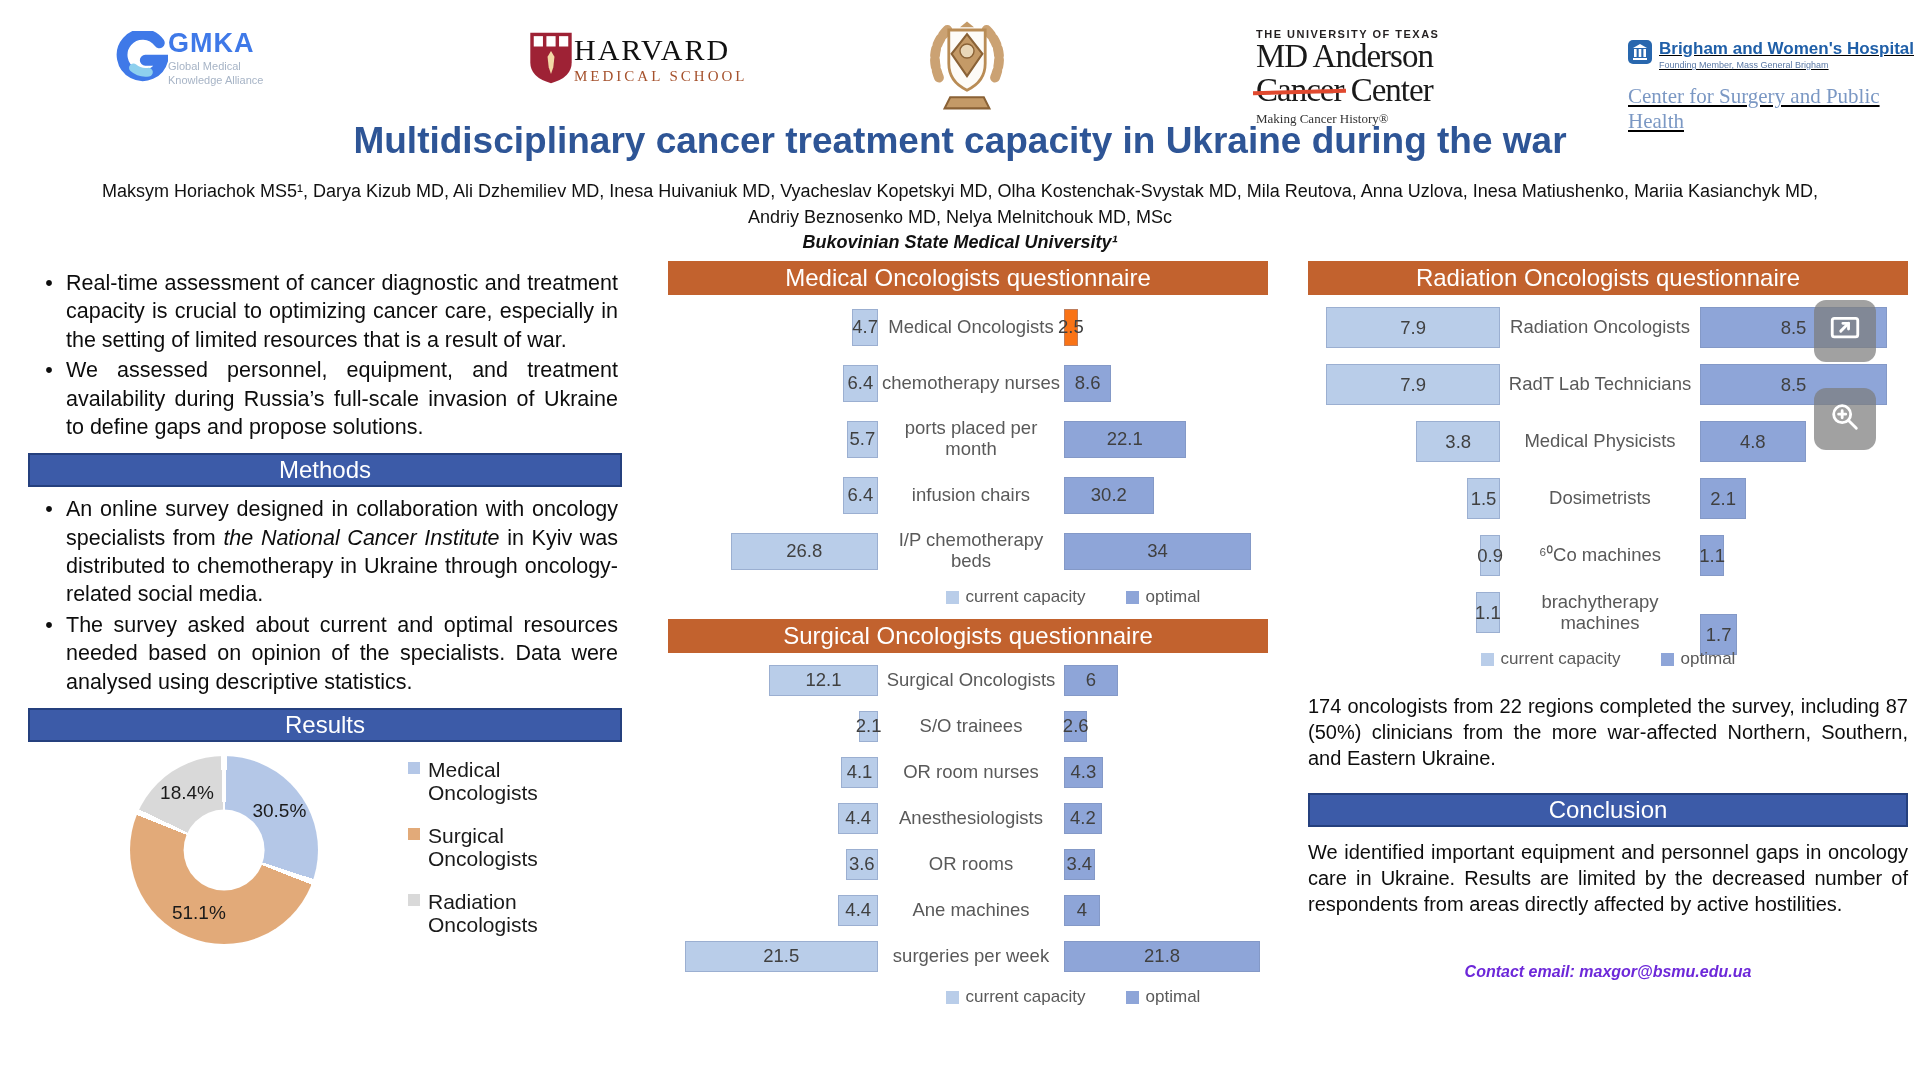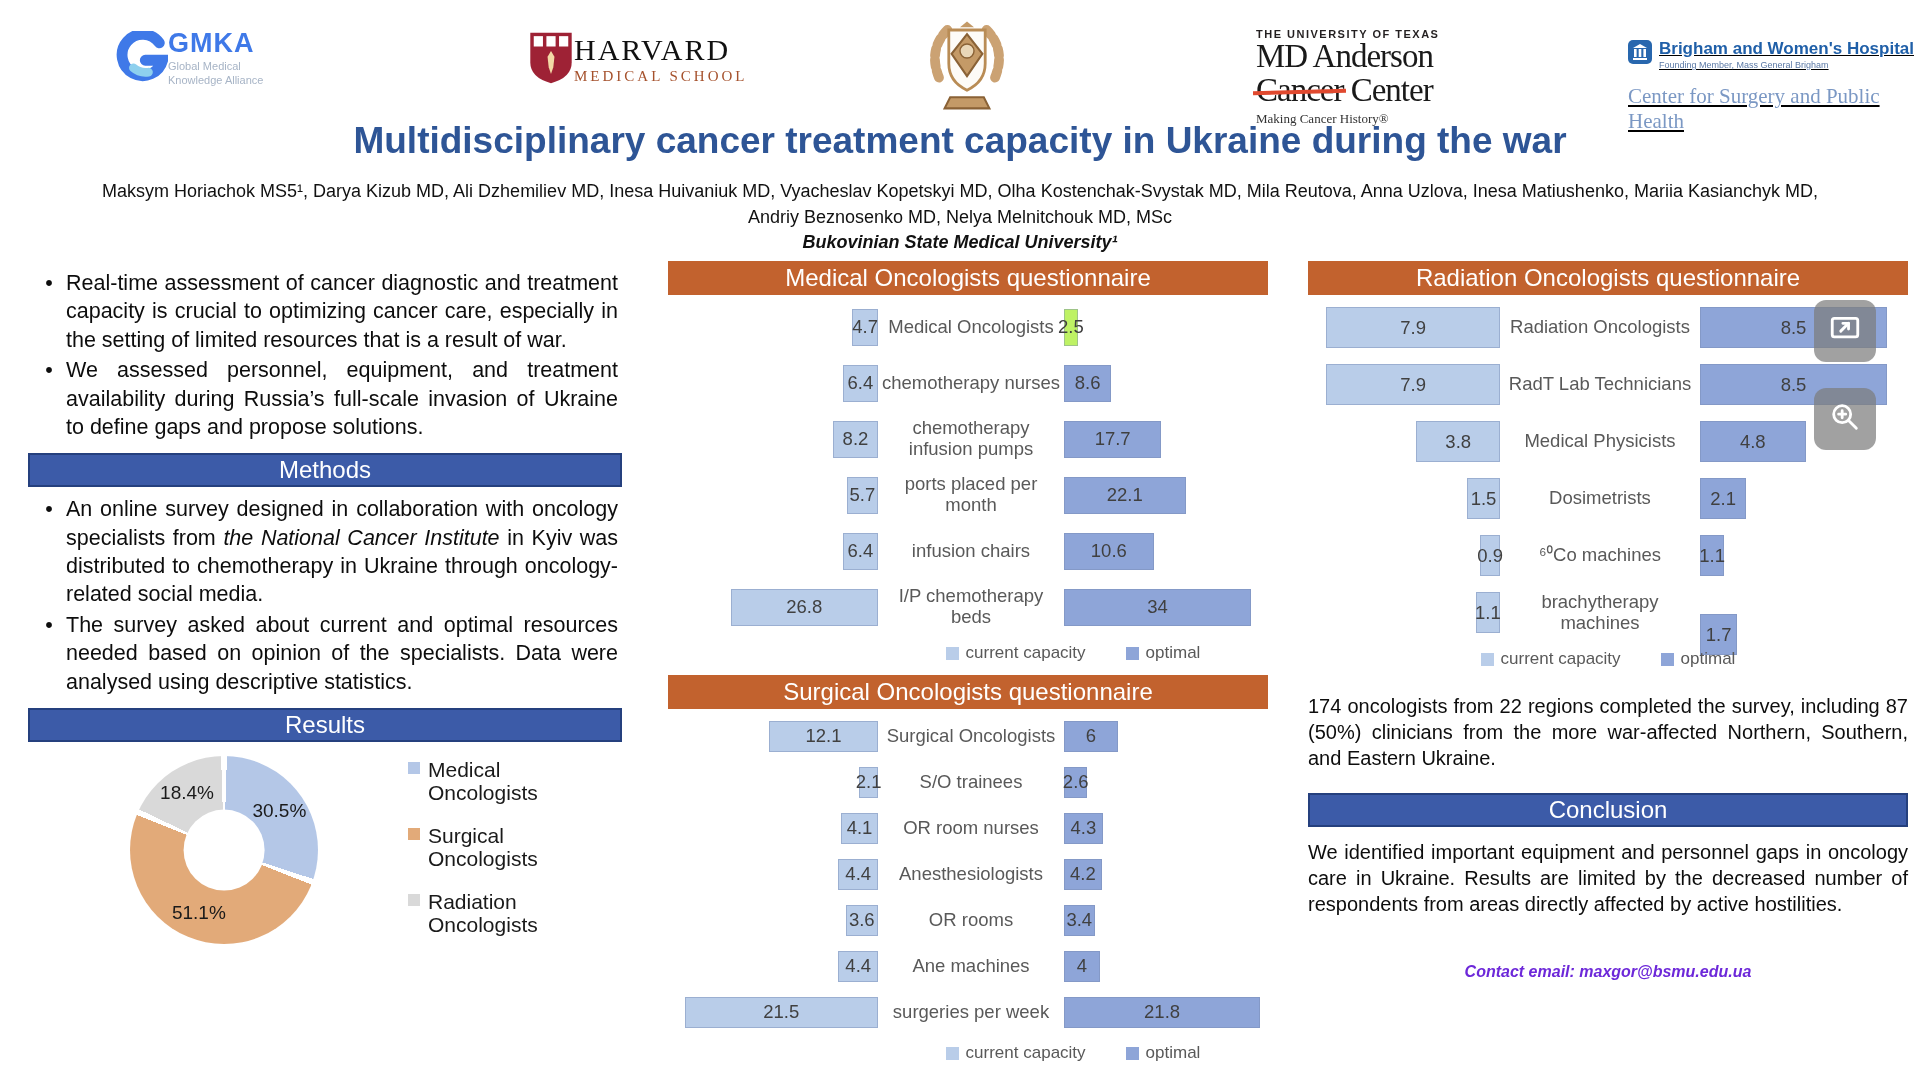--- a/index.html
+++ b/index.html
@@ -224,74 +224,61 @@
     <div class="sec-head orange">Medical Oncologists questionnaire</div>
     <div class="tchart" data-chart="1">
         <div class="trow" style="height: 56px;">
           <div class="tzone left" style="width: 210px;">
             <div class="bar" style="width: 25.85px; height: 37px; background: rgb(185, 205, 233);">
               <span>4.7</span>
             </div>
           </div>
           <div class="tlabel" style="width: 186px;">Medical Oncologists</div>
           <div class="tzone right">
-            <div class="bar" style="width: 13.75px; height: 37px; background: #bef264;">
+            <div class="bar" style="width: 13.75px; height: 37px; background: #f97316;">
               <span>2.5</span>
             </div>
           </div>
         </div>
         <div class="trow" style="height: 56px;">
           <div class="tzone left" style="width: 210px;">
             <div class="bar" style="width: 35.2px; height: 37px; background: rgb(185, 205, 233);">
               <span>6.4</span>
             </div>
           </div>
           <div class="tlabel" style="width: 186px;">chemotherapy nurses</div>
           <div class="tzone right">
             <div class="bar" style="width: 47.3px; height: 37px; background: rgb(142, 165, 216);">
               <span>8.6</span>
             </div>
           </div>
         </div>
         <div class="trow" style="height: 56px;">
           <div class="tzone left" style="width: 210px;">
-            <div class="bar" style="width: 45.1px; height: 37px; background: rgb(185, 205, 233);">
-              <span>8.2</span>
-            </div>
-          </div>
-          <div class="tlabel" style="width: 186px;">chemotherapy infusion pumps</div>
-          <div class="tzone right">
-            <div class="bar" style="width: 97.35px; height: 37px; background: rgb(142, 165, 216);">
-              <span>17.7</span>
-            </div>
-          </div>
-        </div>
-        <div class="trow" style="height: 56px;">
-          <div class="tzone left" style="width: 210px;">
             <div class="bar" style="width: 31.35px; height: 37px; background: rgb(185, 205, 233); margin-left: 12px;">
               <span>5.7</span>
             </div>
           </div>
           <div class="tlabel" style="width: 186px;">ports placed per month</div>
           <div class="tzone right">
             <div class="bar" style="width: 121.55px; height: 37px; background: rgb(142, 165, 216);">
               <span>22.1</span>
             </div>
           </div>
         </div>
         <div class="trow" style="height: 56px;">
           <div class="tzone left" style="width: 210px;">
             <div class="bar" style="width: 35.2px; height: 37px; background: rgb(185, 205, 233);">
               <span>6.4</span>
             </div>
           </div>
           <div class="tlabel" style="width: 186px;">infusion chairs</div>
           <div class="tzone right">
             <div class="bar" style="width: 89.65px; height: 37px; background: rgb(142, 165, 216);">
-              <span>10.6</span>
+              <span>30.2</span>
             </div>
           </div>
         </div>
         <div class="trow" style="height: 56px;">
           <div class="tzone left" style="width: 210px;">
             <div class="bar" style="width: 147.4px; height: 37px; background: rgb(185, 205, 233);">
               <span>26.8</span>
             </div>
           </div>
           <div class="tlabel" style="width: 186px;">I/P chemotherapy beds</div>

